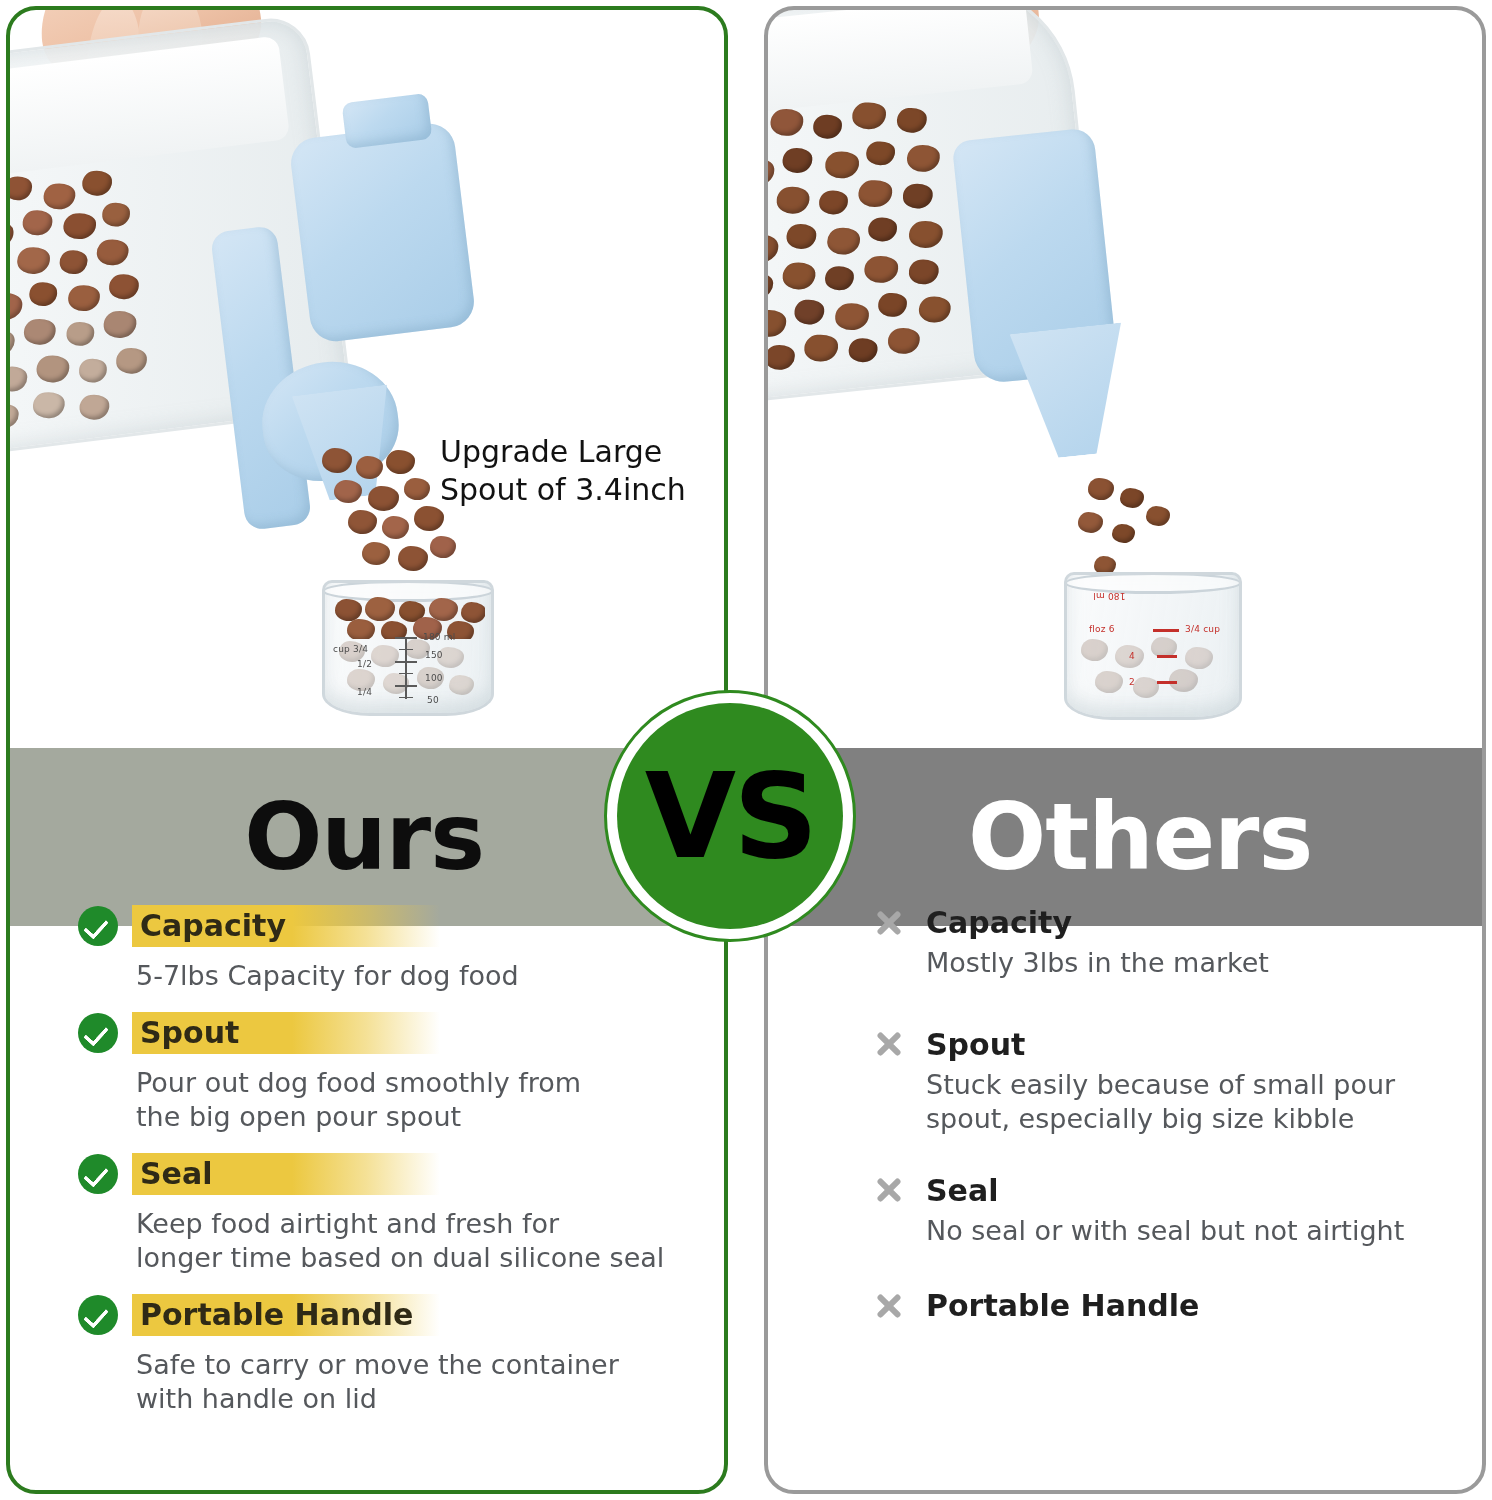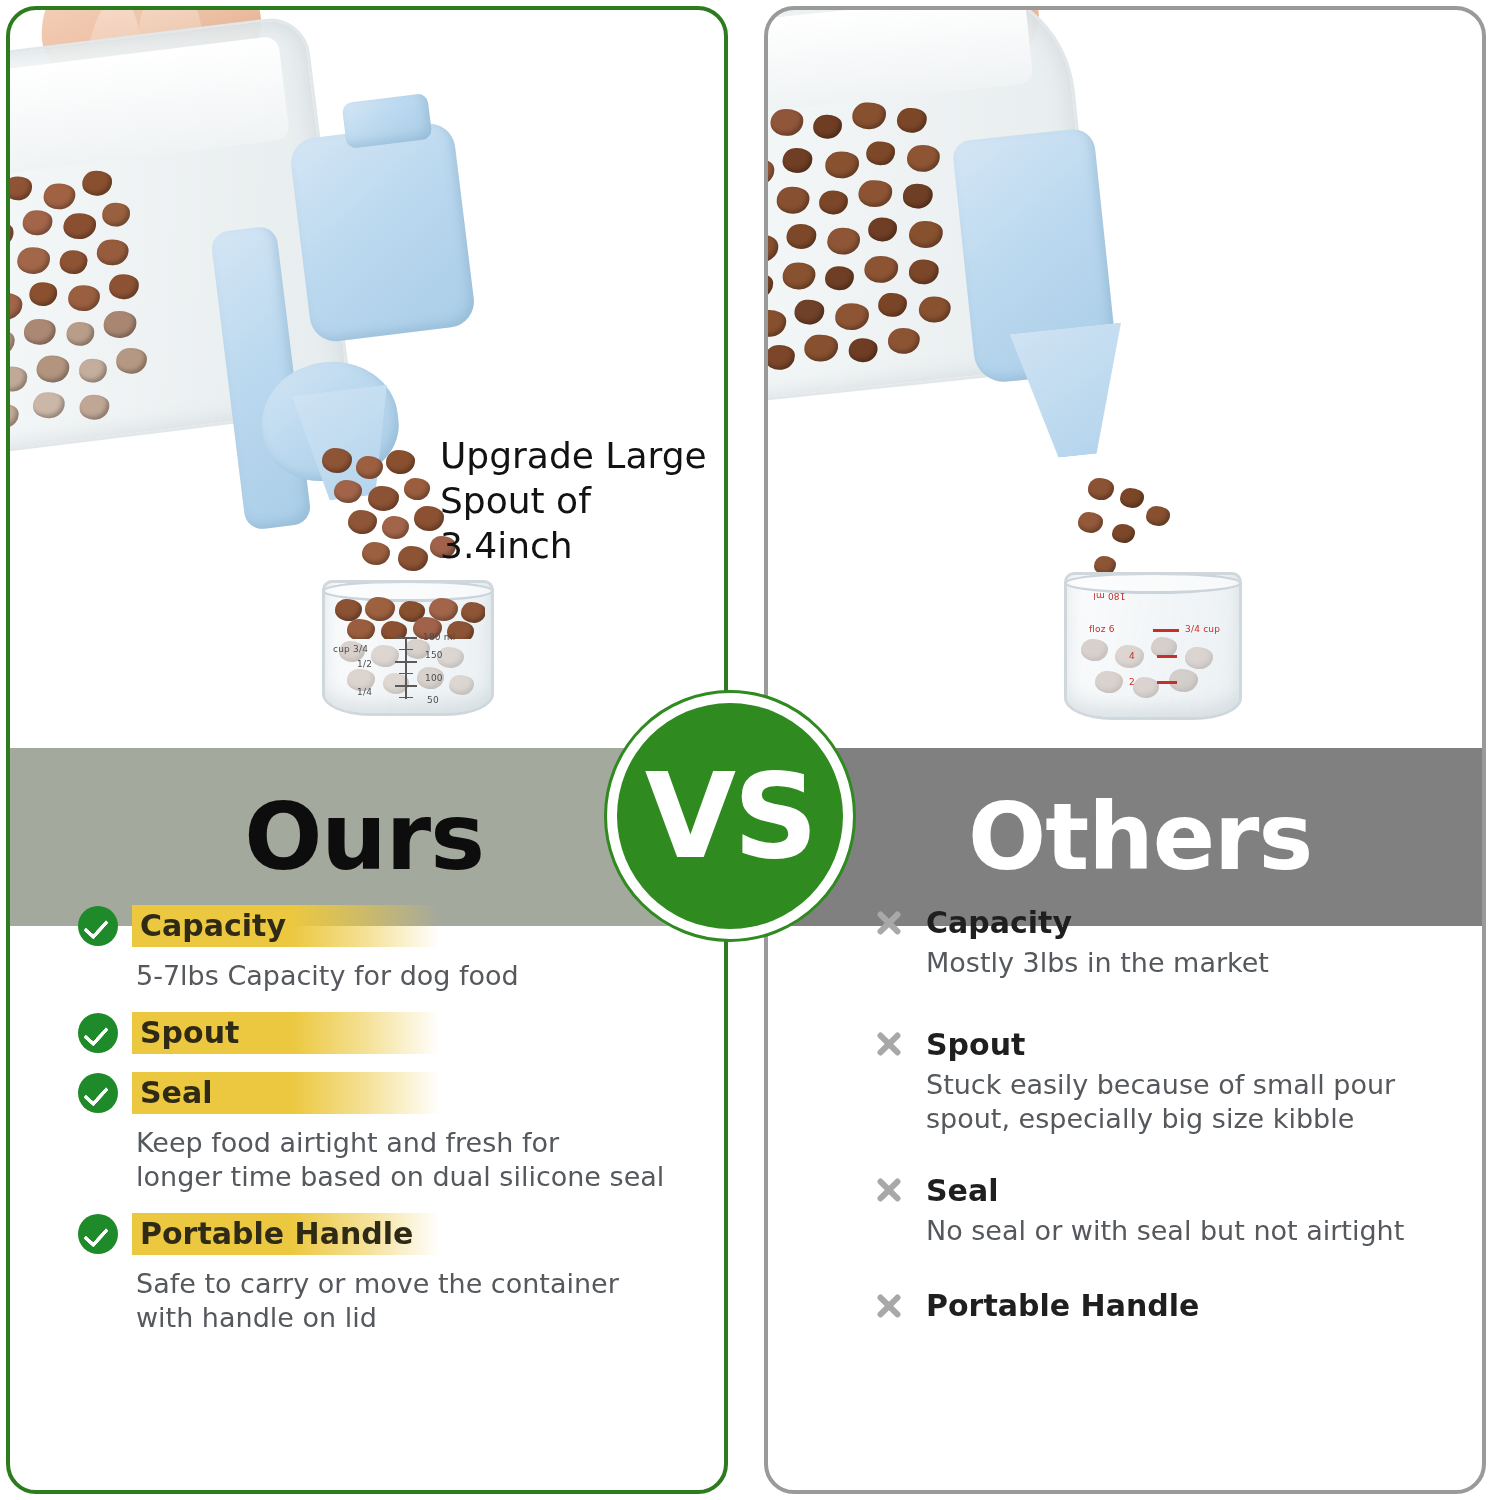--- a/index.html
+++ b/index.html
@@ -40,38 +40,38 @@
     border-radius:10px 10px 48px 48px/10px 10px 22px 22px;
     box-shadow:inset 0 -10px 18px rgba(170,185,192,.35);
     overflow:hidden;}
   .cup-rim{position:absolute;left:-3px;right:-3px;top:-3px;height:16px;border:3px solid rgba(200,210,216,.95);border-radius:50%;background:rgba(255,255,255,.55);}
   .cup-scale{position:absolute;font-size:9px;color:#4c4c4c;letter-spacing:.2px;white-space:nowrap;}
   .cup-scale-red{position:absolute;font-size:9px;color:#c4302b;letter-spacing:.2px;white-space:nowrap;}
   .tickline{position:absolute;background:#5a5a5a;}
   .tickline-red{position:absolute;background:#c4302b;}
 
   
-  .photo-caption{position:absolute;font-size:36px;line-height:1.25;color:#121212;font-family:"DejaVu Sans", sans-serif;white-space:pre-line;}
+  .photo-caption{position:absolute;font-size:30px;line-height:1.25;color:#121212;font-family:"DejaVu Sans", sans-serif;white-space:pre-line;}
   #left-caption{left:430px;top:423px;}
 
   
   .banner{position:absolute;height:178px;top:748px;display:flex;align-items:center;}
   #ours-banner{left:10px;width:714px;background:#a4a99e;justify-content:flex-end;}
   #others-banner{left:768px;width:714px;background:#808080;justify-content:flex-start;}
   .banner-text{font-size:92px;font-weight:bold;letter-spacing:-1px;font-family:"DejaVu Sans", sans-serif;}
   #ours-text{color:#0d0d0d;margin-right:240px;}
   #others-text{color:#ffffff;margin-left:200px;}
 
   
   #vs-badge{position:absolute;left:604px;top:690px;width:252px;height:252px;border-radius:50%;
     border:3px solid #2f8a1f;background:#ffffff;box-sizing:border-box;
     display:flex;align-items:center;justify-content:center;z-index:30;}
   #vs-inner{width:226px;height:226px;border-radius:50%;background:#2f8a1f;
     display:flex;align-items:center;justify-content:center;}
-  #vs-label{color:#ffffff;font-size:118px;font-weight:bold;letter-spacing:-3px;line-height:1;font-family:"DejaVu Sans", sans-serif;}
+  #vs-label{color:#000000;font-size:118px;font-weight:bold;letter-spacing:-3px;line-height:1;font-family:"DejaVu Sans", sans-serif;}
 
   
   .feature-list{position:absolute;top:905px;}
   #ours-list{left:78px;width:615px;}
   #others-list{left:872px;width:600px;}
 
   .feature-item{position:relative;margin-bottom:4px;}
   .feature-head{display:flex;align-items:center;}
 
   .ok-icon{flex:0 0 auto;width:40px;height:40px;border-radius:50%;background:#1f8a2a;
@@ -322,20 +322,22 @@
         <span class="hl-title">Capacity</span>
       </div>
       <div class="feature-desc">5-7lbs Capacity for dog food</div>
     </div>
 
     <div class="feature-item" style="margin-bottom:18px;">
       <div class="feature-head">
         <span class="ok-icon"></span>
         <span class="hl-title">Spout</span>
       </div>
+      <div class="feature-desc">Pour out dog food smoothly from
+the big open pour spout</div>
     </div>
 
     <div class="feature-item" style="margin-bottom:18px;">
       <div class="feature-head">
         <span class="ok-icon"></span>
         <span class="hl-title">Seal</span>
       </div>
       <div class="feature-desc">Keep food airtight and fresh for
 longer time based on dual silicone seal</div>
     </div>

